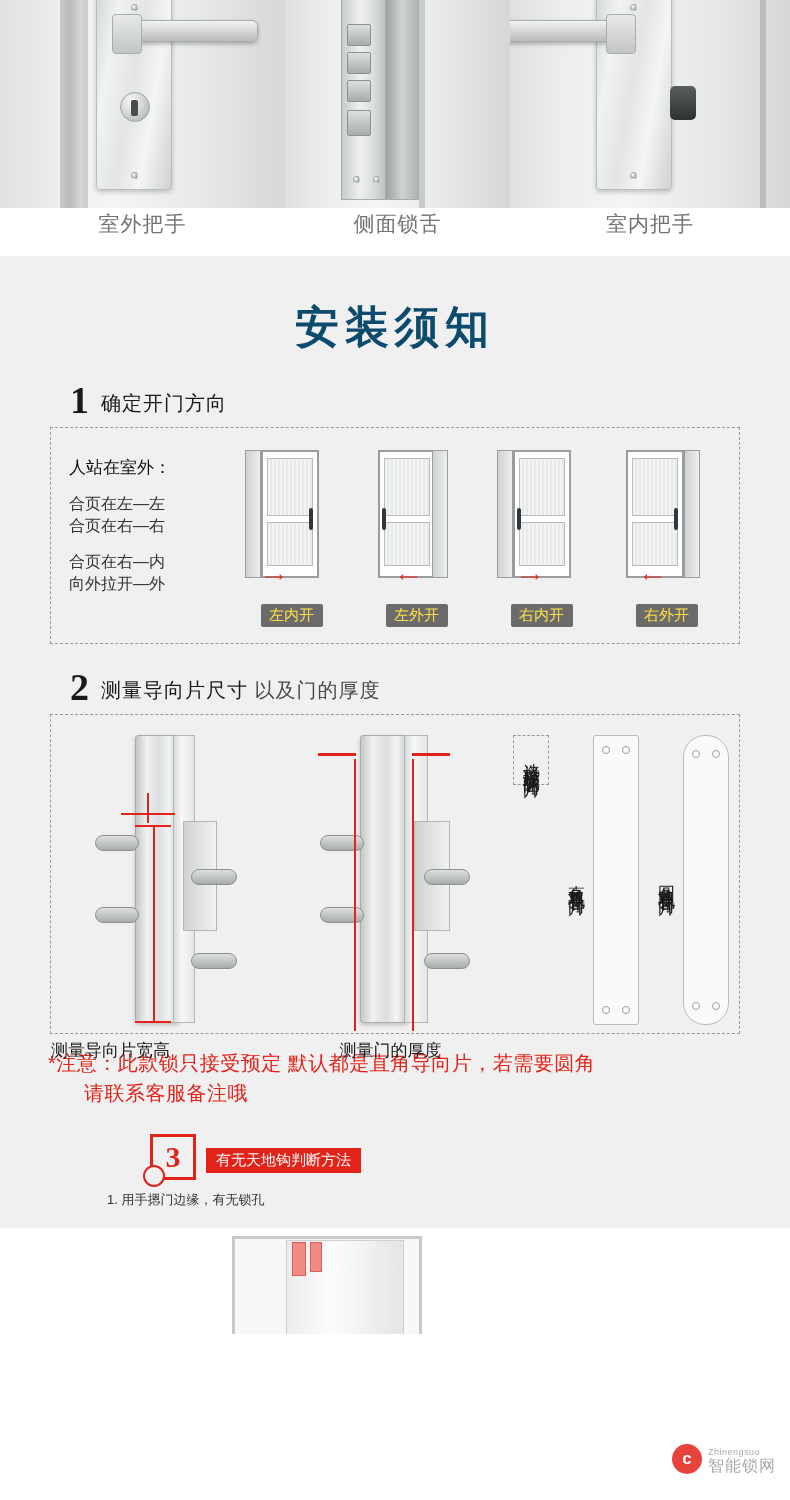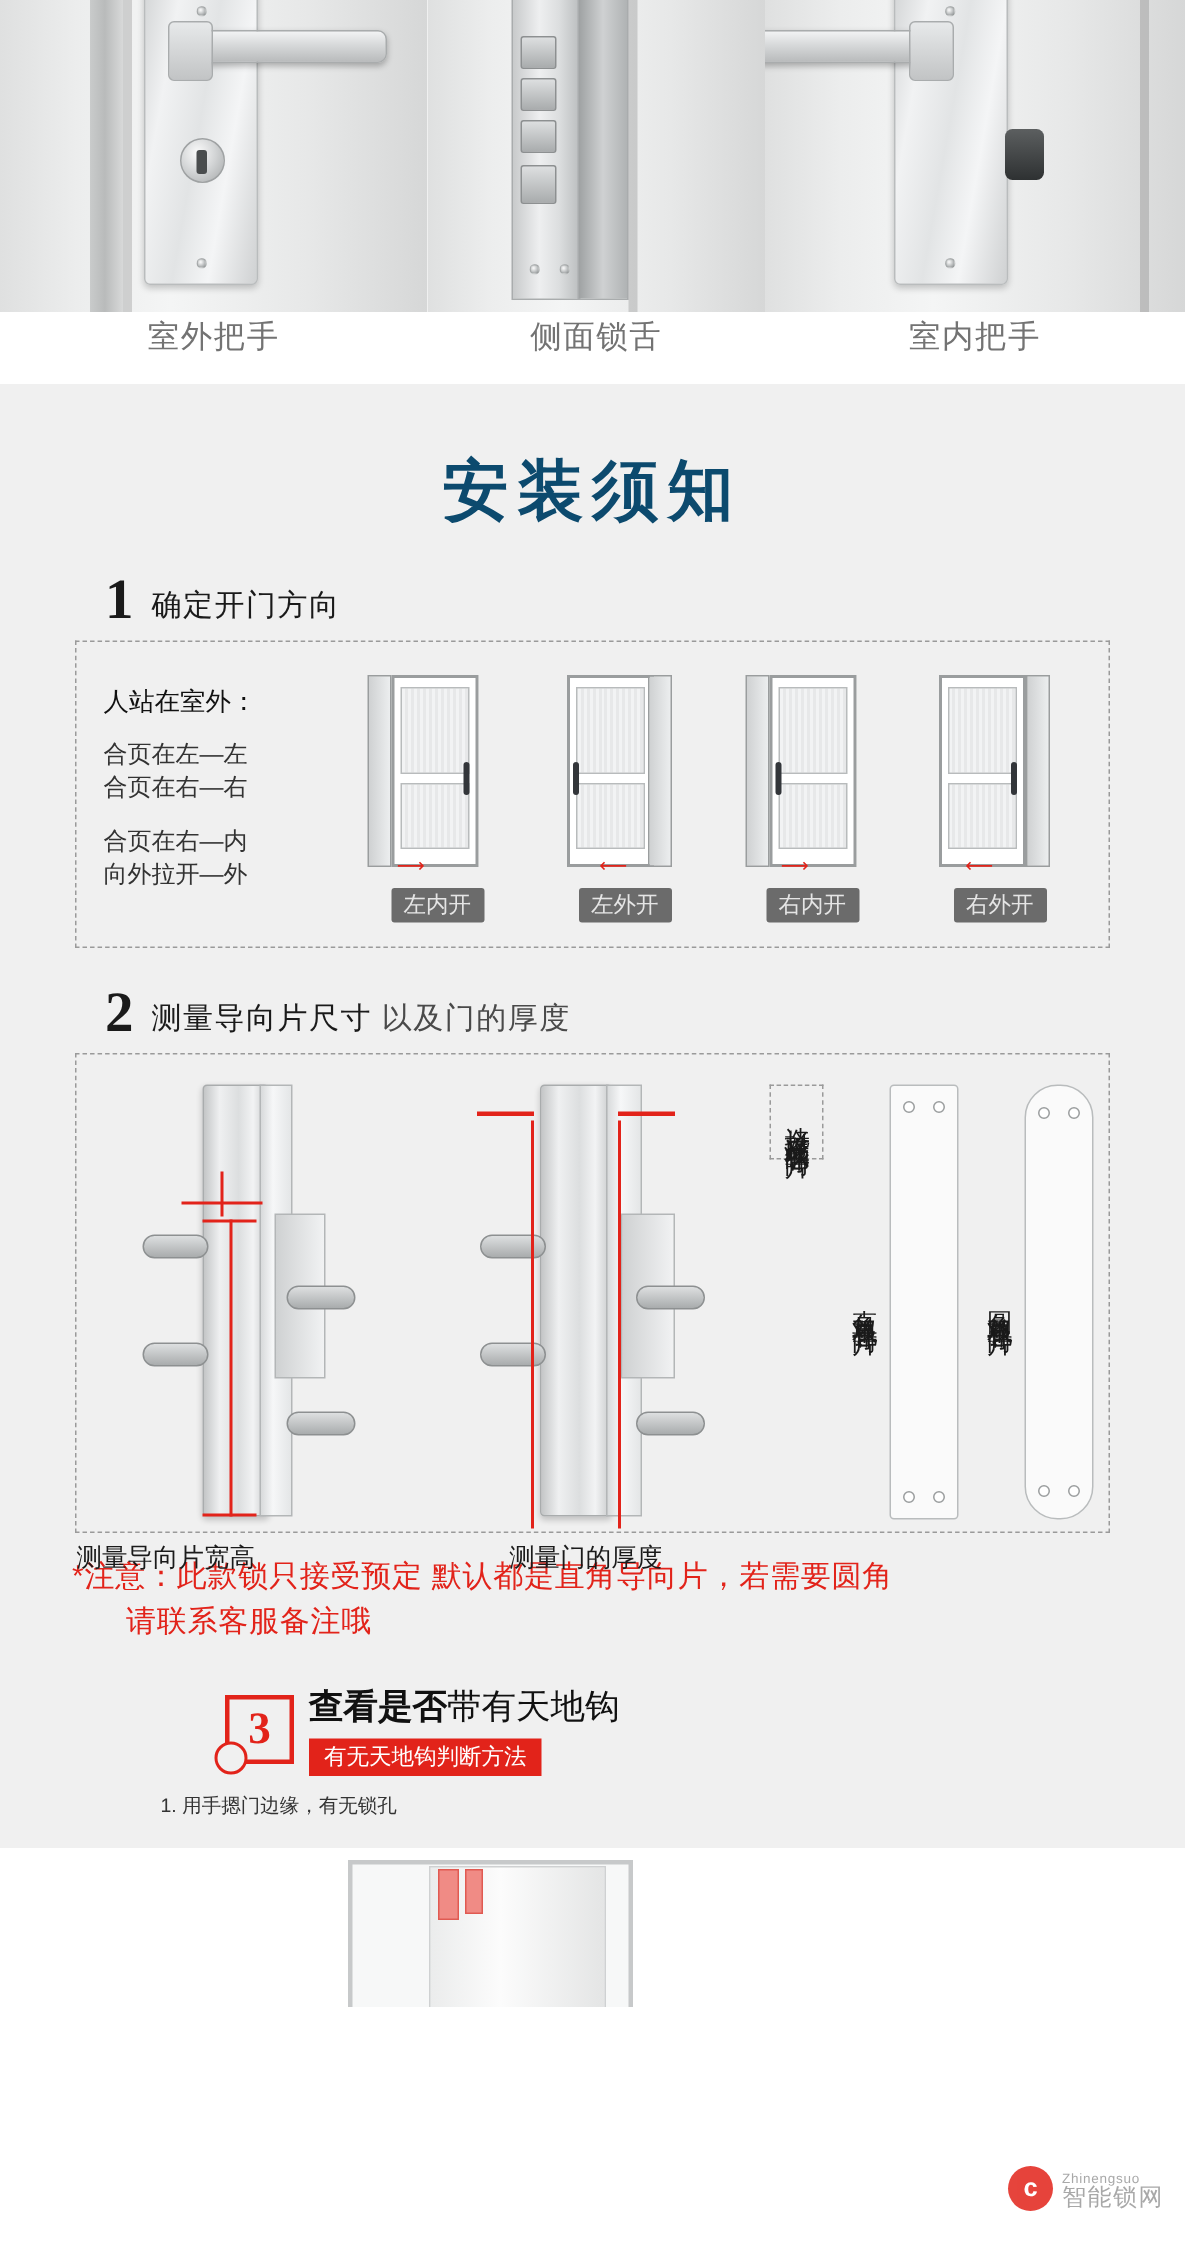--- a/index.html
+++ b/index.html
@@ -163,23 +163,23 @@
       repeating-linear-gradient(90deg,#f2f3f4 0 2px,#e7e8e9 2px 4px);
   }
   .df-side {
     position: absolute; top: 4px; height: 128px; width: 16px;
     background: linear-gradient(90deg,#cfd1d2,#eceeef);
     border: 1px solid #9a9d9e;
   }
   .df-handle { position: absolute; width: 4px; height: 22px; background: #33363a; border-radius: 2px; }
   .df-arrow { position: absolute; bottom: 2px; color: #e2231a; font-size: 13px; }
   .df-label {
-    margin: 6px auto 0 auto;
+    margin: 18px auto 0 auto;
     width: 62px; text-align: center;
-    background: #6b6b6b; color: #e5e5e5;
+    background: #6b6b6b; color: #fde047;
     font-size: 15px; padding: 2px 0; border-radius: 2px;
   }
 
   
   .s2-body { display: flex; padding: 14px 10px 8px 14px; min-height: 318px; }
   .s2-fig { width: 250px; position: relative; }
   .lockbody {
     position: absolute;
     background: linear-gradient(90deg,#c4c6c7 0%,#eff0f1 25%,#dcdedf 55%,#f2f3f4 78%,#c8cacb 100%);
     border: 1px solid #a9acad;
@@ -486,21 +486,20 @@
   </div>
 
   <div class="note-red">
     <span>*注意：此款锁只接受预定 默认都是直角导向片，若需要圆角</span>
     <span class="indent">请联系客服备注哦</span>
   </div>
 
   <div class="step3-wrap">
     <div class="num-box">3</div>
     <div>
-      <div class="s3-title"><b>查看是否</b><span>带有天地钩</span></div>
       <div class="red-tag">有无天地钩判断方法</div>
     </div>
   </div>
 
   <div class="s3-list">
     <div>1. 用手摁门边缘，有无锁孔</div>
   </div>
 
 </div>
 

